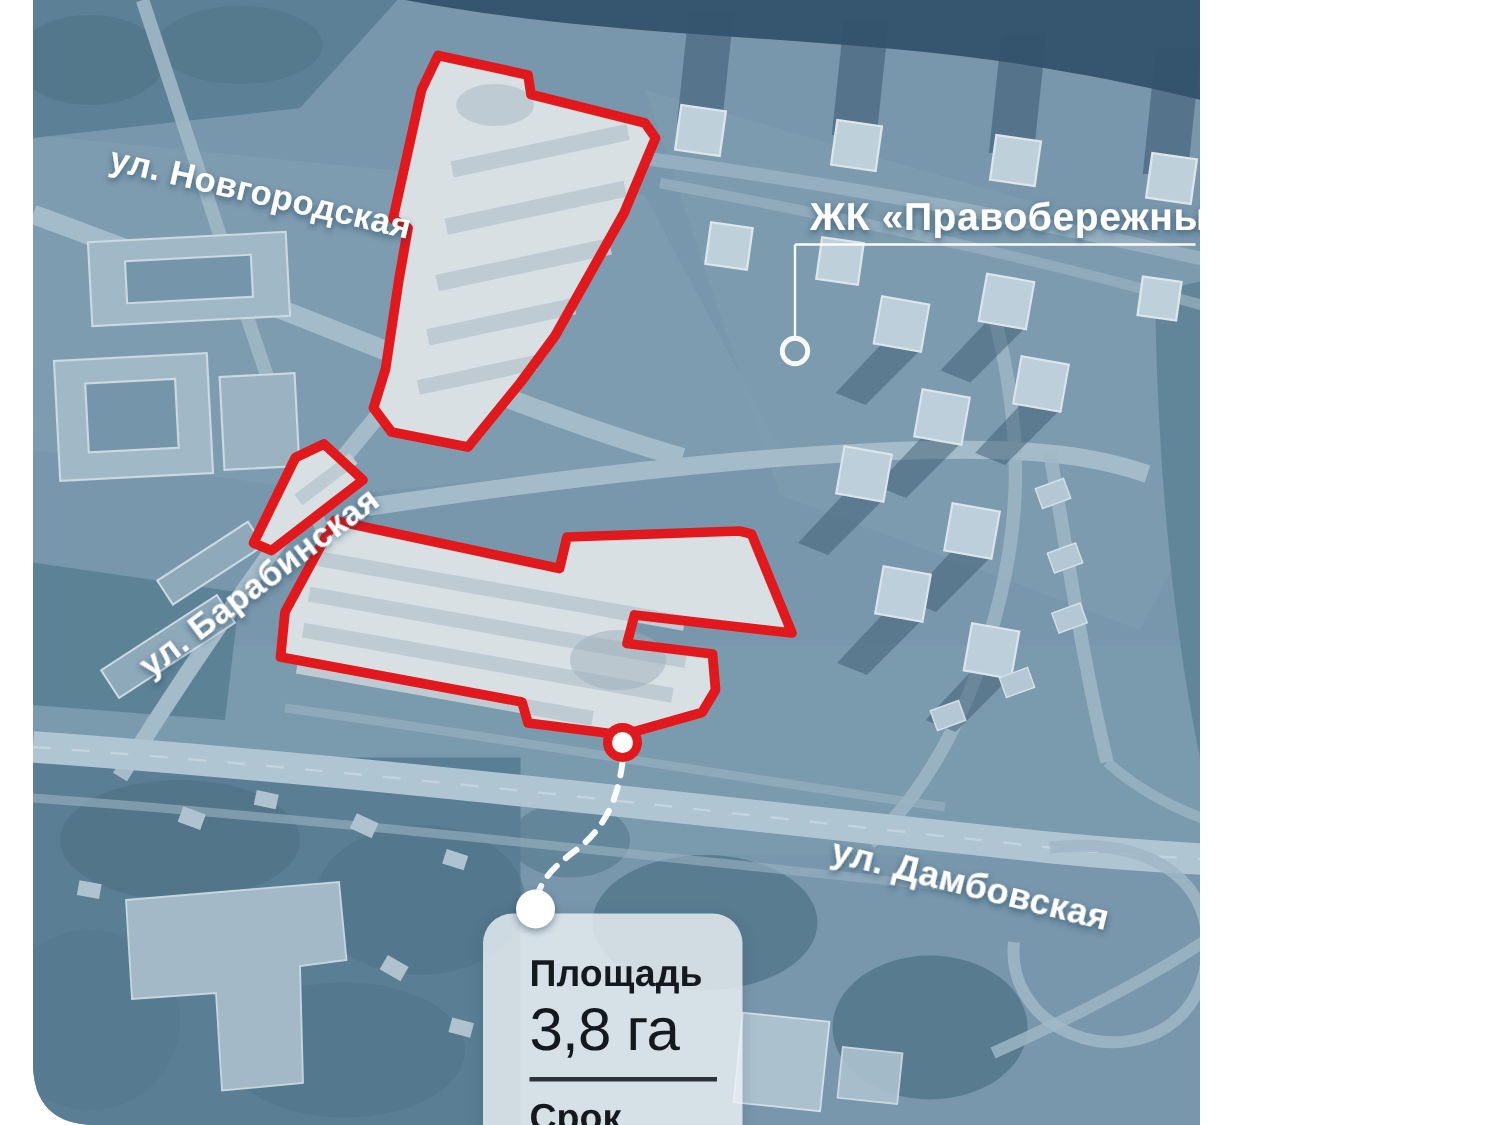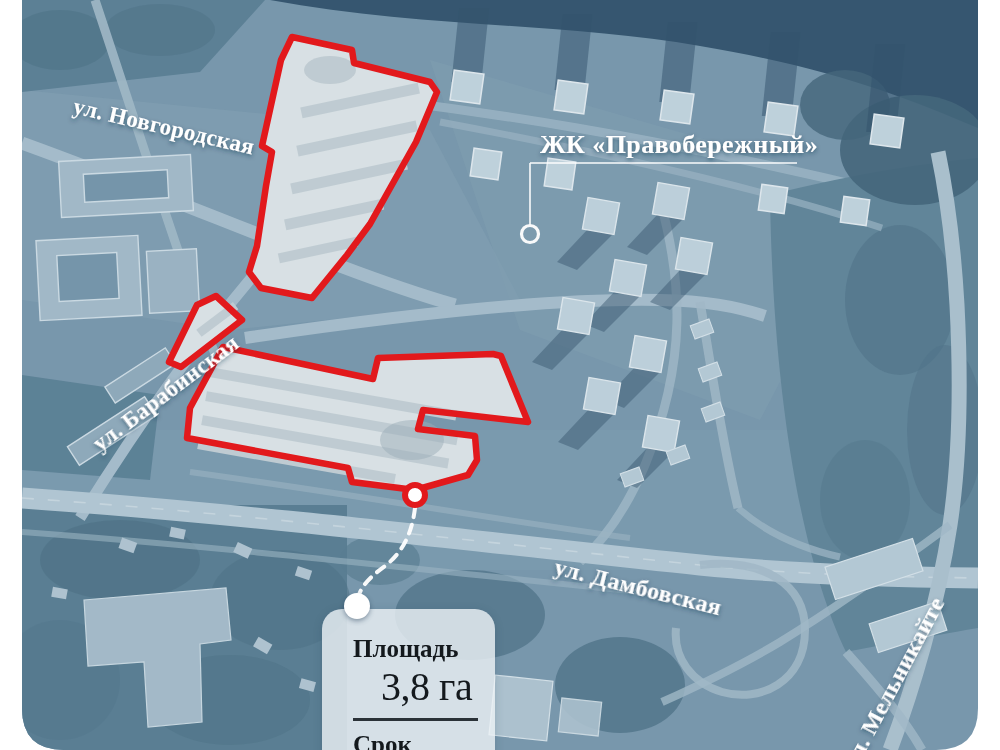--- a/index.html
+++ b/index.html
@@ -1,27 +1,27 @@
 <!DOCTYPE html>
 <html><head>
 <meta charset="utf-8">
 <style>
   html,body{margin:0;padding:0;background:#ffffff;}
-  #stage{position:relative;width:1000px;height:750px;overflow:hidden;background:#ffffff;
-         font-family:Liberation Serif, serif;}
+  #stage{position:relative;width:800px;height:750px;overflow:hidden;background:#ffffff;
+         font-family:Liberation Sans, sans-serif;}
   #mapsvg{position:absolute;left:0;top:0;}
   .street-label{fill:#ffffff;font-weight:700;letter-spacing:.3px;}
   .complex-label{fill:#ffffff;font-weight:600;letter-spacing:.4px;}
   
   .info-card{position:absolute;left:322px;top:609px;width:173px;height:190px;
              background:rgba(238,243,246,0.80);border-radius:20px;
              box-shadow:0 2px 10px rgba(30,55,80,0.18);}
   .info-card-inner{padding:26px 0 0 31px;color:#14191d;}
   .area-label,.term-label{font-size:25px;font-weight:700;line-height:28px;}
-  .area-value{font-size:40px;font-weight:400;line-height:44px;margin-top:2px;letter-spacing:-0.5px;margin-left:28px;}
+  .area-value{font-size:40px;font-weight:400;line-height:44px;margin-top:2px;letter-spacing:-0.5px;}
   .card-divider{width:125px;height:2.5px;background:#2b3238;margin-top:9px;}
   .term-label{margin-top:10px;}
   .card-pin{position:absolute;left:344px;top:593px;width:26px;height:26px;border-radius:50%;
             background:#ffffff;box-shadow:0 2px 5px rgba(25,50,75,0.45);}
 </style>
 </head>
 <body>
 
 <div id="stage">
 

